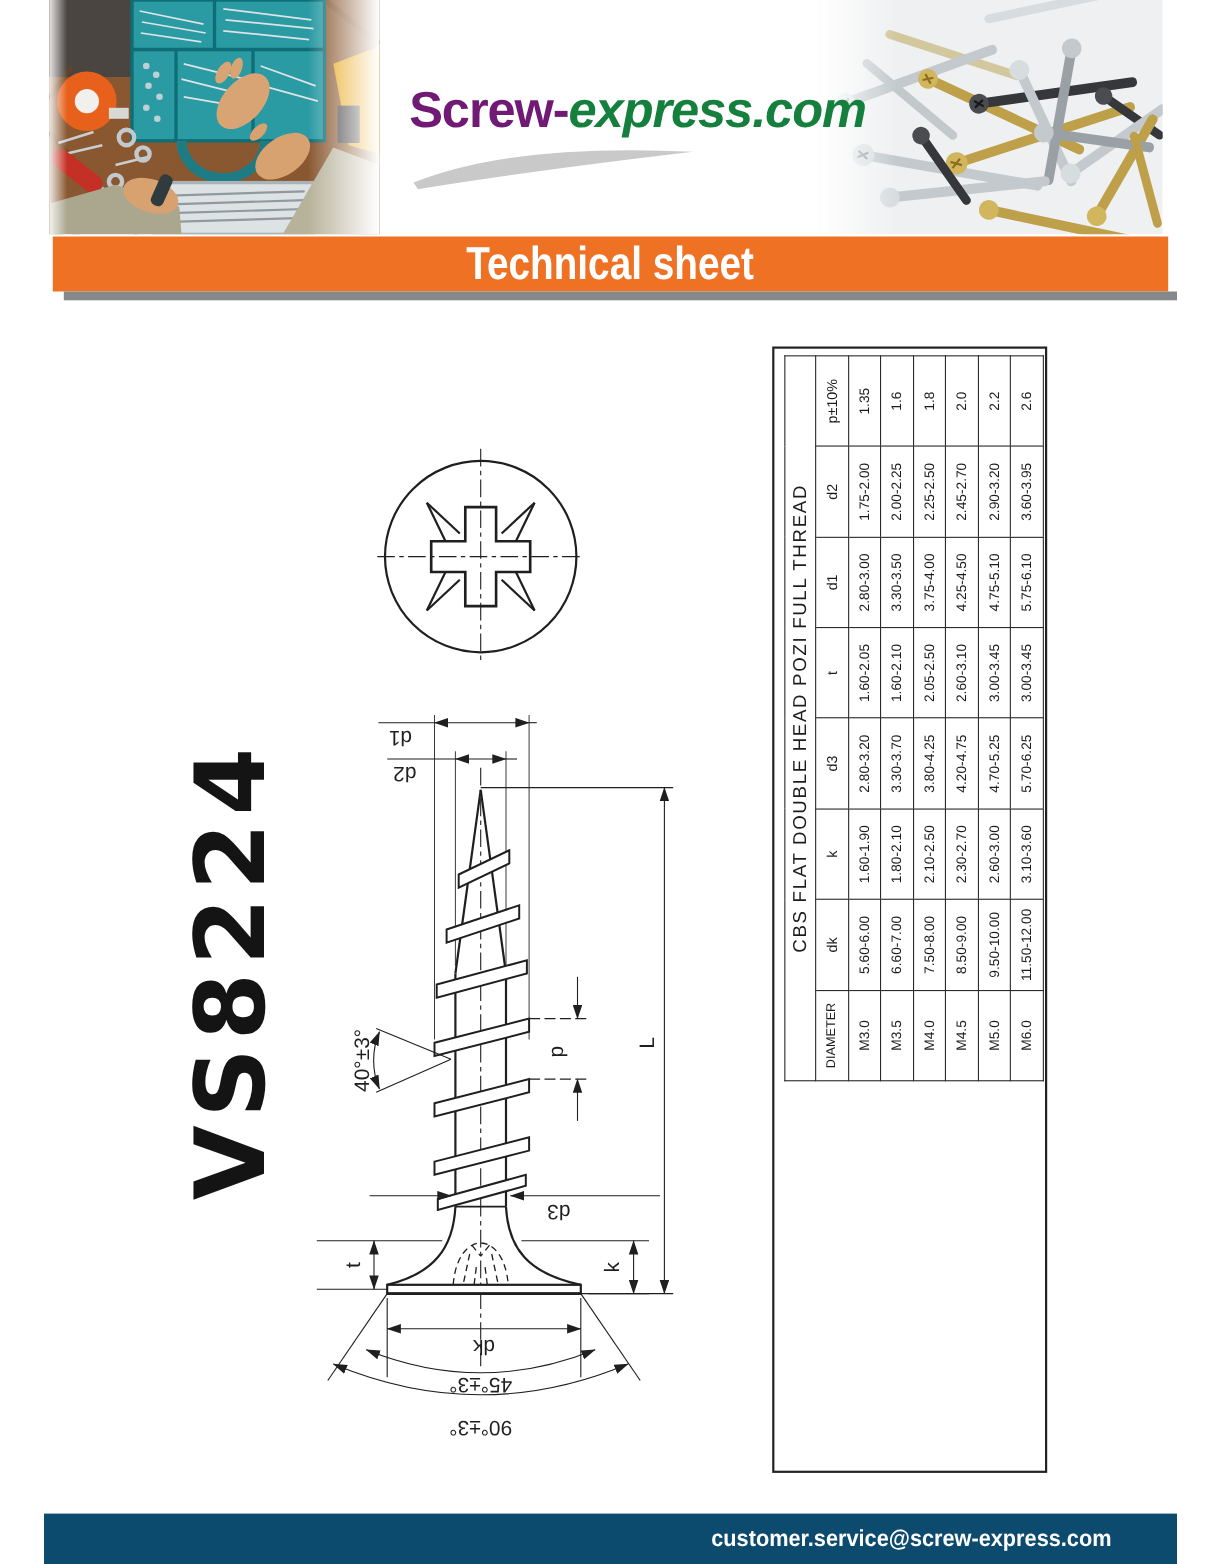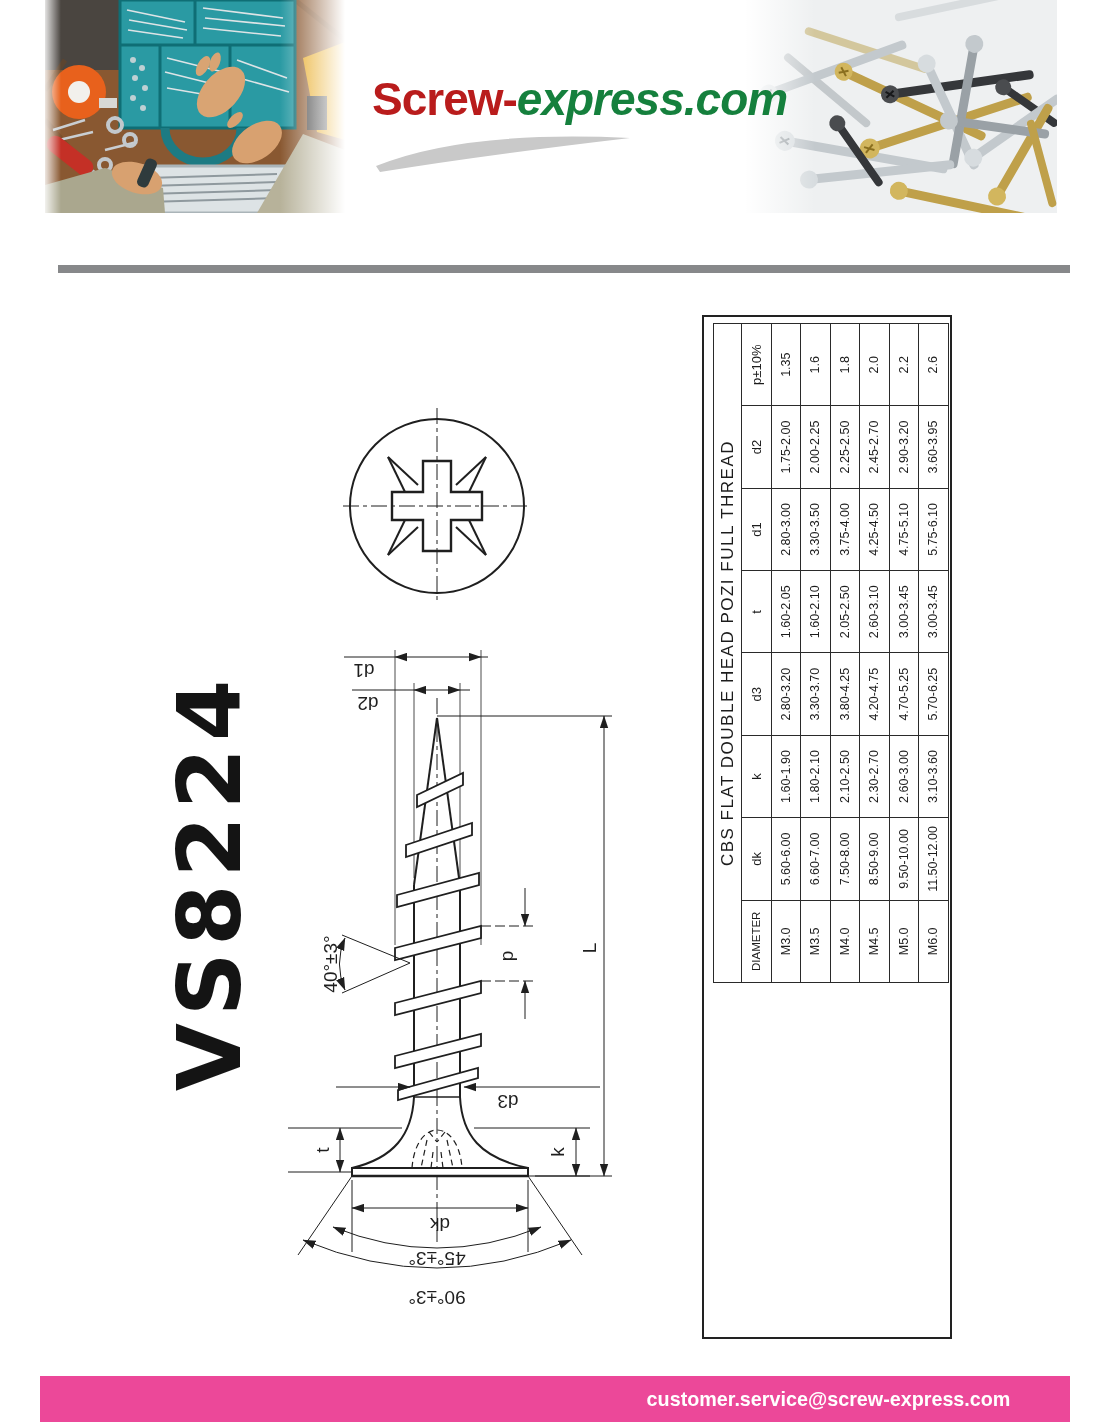--- a/index.html
+++ b/index.html
@@ -2,21 +2,21 @@
 <html><head>
 <meta charset="utf-8">
 <style>
   html,body{margin:0;padding:0;background:#e9e9e9;}
   .page{position:relative;width:1100px;height:1422px;background:#ffffff;margin:0 auto;
         font-family:"Liberation Sans",sans-serif;overflow:hidden;}
 
   
   .photo{position:absolute;top:0;height:213px;}
   .logo{position:absolute;left:372px;top:72px;font-size:46px;font-weight:bold;letter-spacing:-1px;white-space:nowrap;}
-  .logo .p1{color:#b91c1c;margin-top:36px;}
+  .logo .p1{color:#701a75;margin-top:36px;}
   .logo .p2{color:#15803d;font-style:italic;}
   .swoosh{position:absolute;left:370px;top:128px;}
 
   .banner{position:absolute;left:48px;top:215px;width:1014px;height:50px;background:#ef7123;
           display:flex;align-items:center;justify-content:center;}
   .banner span{color:#ffffff;font-weight:bold;font-size:40px;letter-spacing:0px;
                transform:scaleX(.88) scaleY(1.05);white-space:nowrap;}
   .gray-rule{position:absolute;left:58px;top:265px;width:1012px;height:8px;background:#87888a;}
 
   
@@ -29,21 +29,21 @@
   .table-box{position:absolute;left:702px;top:315px;width:246px;height:1020px;border:2px solid #222;}
   .rot-table{position:absolute;left:713px;top:983px;width:660px;transform:rotate(-90deg);transform-origin:0 0;}
   table.spec{border-collapse:collapse;width:660px;table-layout:fixed;color:#1c1c1c;}
   table.spec td{border:1.5px solid #2a2a2a;text-align:center;vertical-align:middle;padding:0;height:28.5px;
                 font-size:12.5px;letter-spacing:0;white-space:nowrap;overflow:hidden;}
   table.spec td.tbl-title{height:27px;font-size:17px;letter-spacing:1.5px;font-weight:normal;}
   table.spec td.tbl-h{font-size:13px;}
   table.spec tr:nth-child(2) td:first-child{font-size:11.5px;}
 
   
-  .footer{position:absolute;left:40px;top:1376px;width:1030px;height:46px;background:#ec4899;
+  .footer{position:absolute;left:40px;top:1376px;width:1030px;height:46px;background:#0c4a6e;
           display:flex;align-items:center;justify-content:flex-end;}
   .footer a{color:#ffffff;font-weight:bold;font-size:21px;margin-right:48px;text-decoration:none;
             transform:scaleX(.94);white-space:nowrap;}
 
   
   .drawing{position:absolute;left:0;top:0;pointer-events:none;}
   .drawing text{font-family:"Liberation Sans",sans-serif;font-size:19px;fill:#1f1f1f;}
 </style>
 </head>
 <body>
@@ -251,20 +251,23 @@
     <rect x="0" y="0" width="70" height="213" fill="url(#fadeL2)"></rect>
   </svg>
 
   <div class="logo">
     <span class="p1">Screw-</span><span class="p2">express.com</span>
   </div>
   <svg class="swoosh" width="280" height="52" viewBox="0 0 280 52">
     <path d="M6,38 Q95,2 260,10 Q115,27 10,44 Z" fill="#c9c9c9"></path>
   </svg>
 
+  <div class="banner">
+    <span>Technical sheet</span>
+  </div>
   <div class="gray-rule"></div>
 
   <div class="partnum">VS8224</div>
 
   <svg class="drawing" width="1100" height="1422" viewBox="0 0 1100 1422">
     <defs>
       <marker id="arw" viewBox="0 0 12 8" refX="11.5" refY="4" markerWidth="13" markerHeight="9" orient="auto-start-reverse">
         <path d="M0,0 L12,4 L0,8 Z" fill="#1f1f1f"></path>
       </marker>
     </defs>

